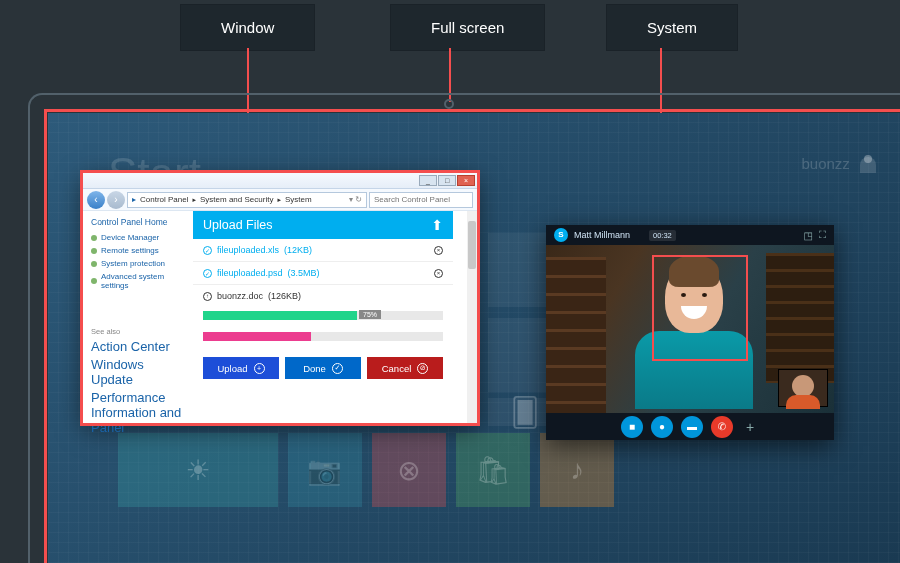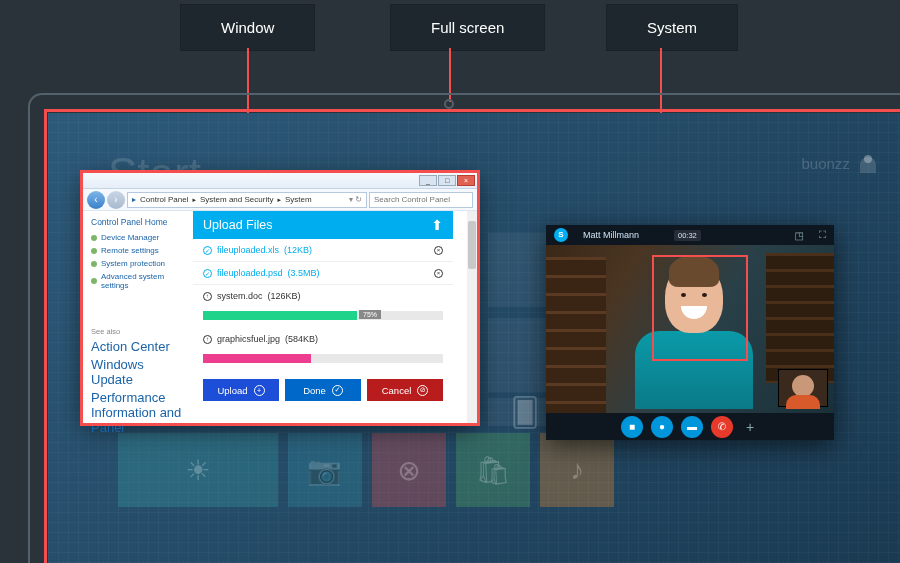--- a/index.html
+++ b/index.html
@@ -70,24 +70,24 @@
 .pf-green{background:#1fd48a;width:64%}
 .pf-badge{position:absolute;right:62px;top:-1px;background:#888;color:#fff;font-size:7px;padding:1px 4px}
 .pf-pink{background:#ec3d8f;width:45%}
 .btn-row{display:flex;gap:6px;padding:8px 10px 0}
 .btn{flex:1;height:22px;border:none;color:#fff;font-size:9.5px;display:flex;align-items:center;justify-content:center;gap:6px;cursor:pointer}
 .btn.orange{background:#1d4ed8}
 .btn.blue{background:#0068c9}
 .btn.gray{background:#b91c1c}
 .btn-ic{width:11px;height:11px;border:1.5px solid #fff;border-radius:50%;display:inline-flex;align-items:center;justify-content:center;font-size:7px}
 .skype{position:absolute;left:546px;top:225px;width:288px;height:215px;background:#121a24;box-shadow:0 6px 24px rgba(0,0,0,.6)}
-.sk-header{height:20px;background:#0e1620;display:flex;align-items:center;padding:0 8px;color:#cfe3f4;font-size:9px;gap:15px}
+.sk-header{height:20px;background:#0e1620;display:flex;align-items:center;padding:0 8px;color:#cfe3f4;font-size:9px;gap:6px}
 .sk-logo{width:14px;height:14px;background:#00aff0;border-radius:50%;color:#fff;font-size:8px;font-weight:bold;text-align:center;line-height:14px}
 .sk-logo:before{content:"S"}
-.sk-time{background:rgba(255,255,255,.1);padding:1px 4px;font-size:7.5px;border-radius:2px;margin-left:20px}
+.sk-time{background:rgba(255,255,255,.1);padding:1px 4px;font-size:7.5px;border-radius:2px;margin-left:13px}
 .sk-spacer{flex:1}
 .sk-hicon{color:#8aa;font-size:10px}
 .sk-video{position:relative;height:168px;background:linear-gradient(120deg,#3a2818 0%,#4a3522 25%,#2a4048 55%,#1a3038 100%)}
 .sk-bookshelf{position:absolute;left:0;top:12px;bottom:0;width:60px;background:repeating-linear-gradient(180deg,#5a3a22 0 3px,#3a2515 3px 18px)}
 .sk-bookshelf2{position:absolute;right:0;top:8px;bottom:30px;width:68px;background:repeating-linear-gradient(180deg,#4a3018 0 3px,#2d1e10 3px 16px)}
 .sk-person{position:absolute;left:88px;top:18px;width:120px;height:150px}
 .sk-head{width:58px;height:70px;background:#e8b898;border-radius:48% 48% 42% 42%;margin:0 auto;position:relative}
 .sk-hair{position:absolute;top:-8px;left:4px;right:4px;height:32px;background:#6a4a2e;border-radius:50% 50% 20% 20%}
 .sk-smile{position:absolute;bottom:14px;left:16px;width:26px;height:13px;background:#fff;border-radius:0 0 14px 14px}
 .sk-eye{position:absolute;width:5px;height:4px;background:#2a1a10;border-radius:50%;top:30px}
@@ -211,38 +211,31 @@
           <span class="circle-icon f">✓</span>
           <span>fileuploaded.psd</span>
           <span>(3.5MB)</span>
         </span>
         <span class="circle-icon x">×</span>
       </div>
 
       <div class="file-row" style="border-bottom:none">
         <span class="file-name dark">
           <span class="circle-icon">↑</span>
-          <span>system.doc</span>
+          <span>buonzz.doc</span>
           <span>(126KB)</span>
         </span>
       </div>
       <div class="prog-row">
         <div class="prog-bar">
           <div class="prog-fill pf-green"></div>
           <div class="pf-badge">75%</div>
         </div>
       </div>
 
-      <div class="file-row" style="border-bottom:none">
-        <span class="file-name dark">
-          <span class="circle-icon">↑</span>
-          <span>graphicsfuel.jpg</span>
-          <span>(584KB)</span>
-        </span>
-      </div>
       <div class="prog-row">
         <div class="prog-bar">
           <div class="prog-fill pf-pink"></div>
         </div>
       </div>
 
       <div class="btn-row">
         <button class="btn orange">
           <span>Upload</span>
             <span class="btn-ic">+</span>

